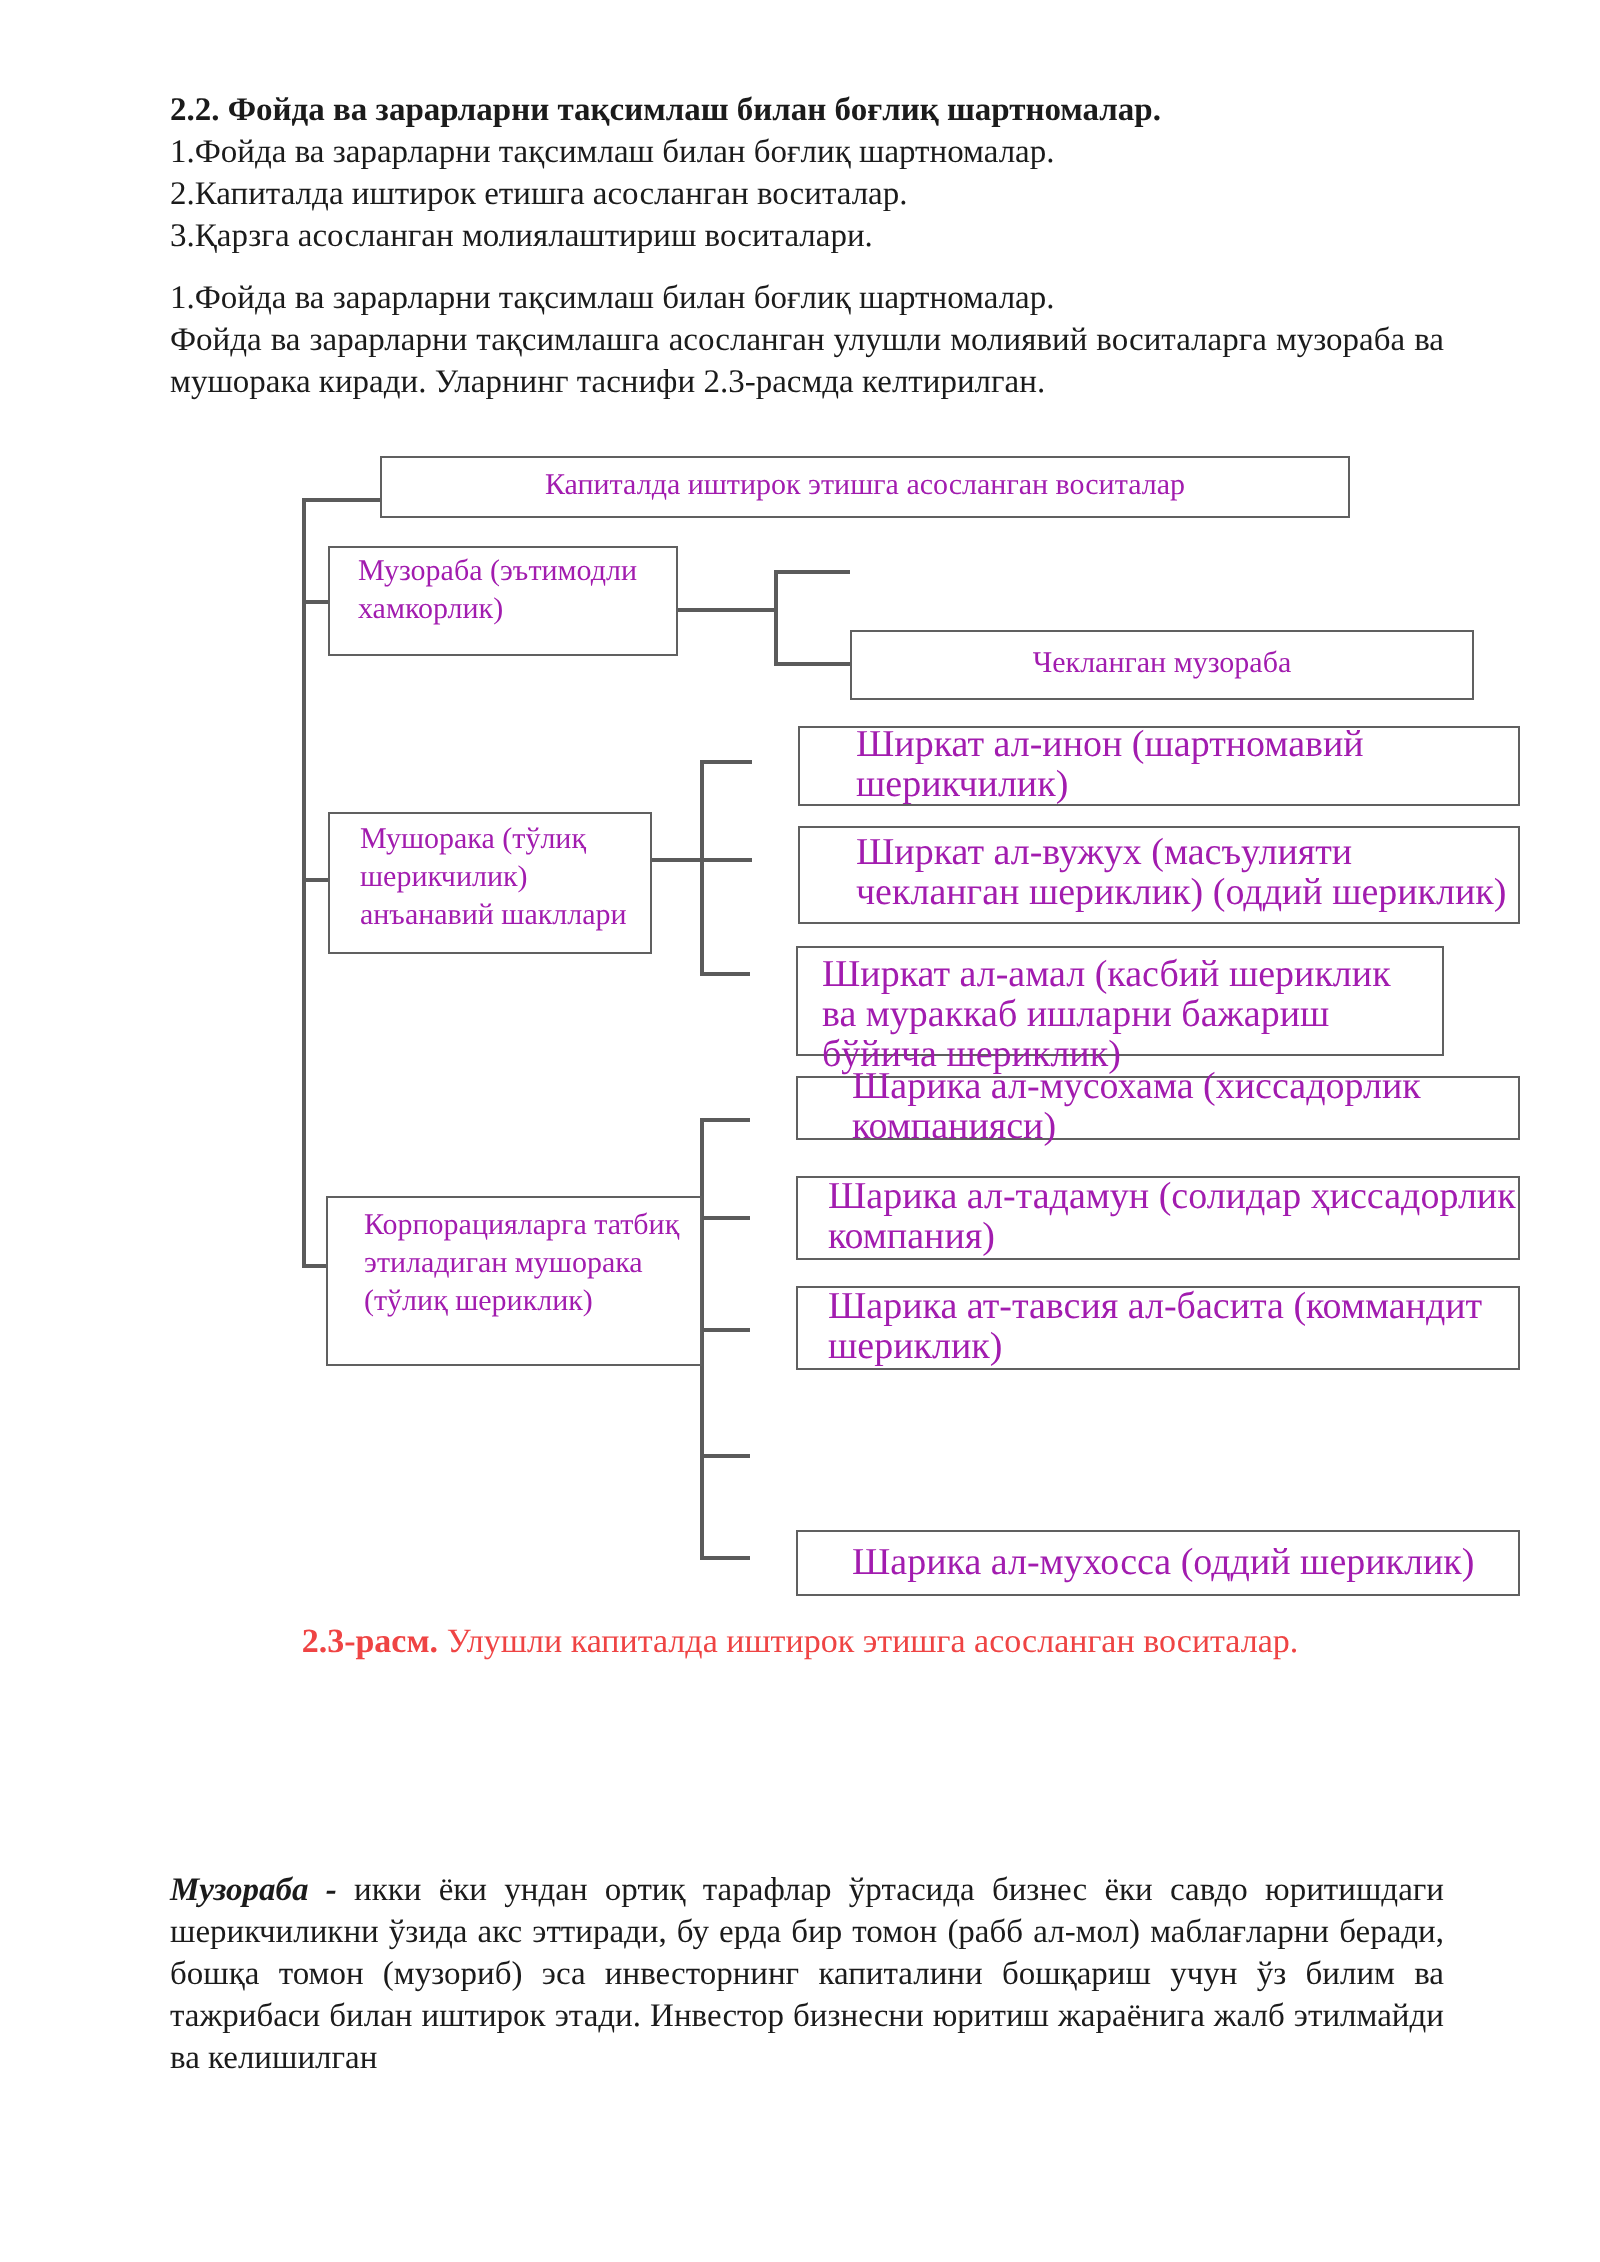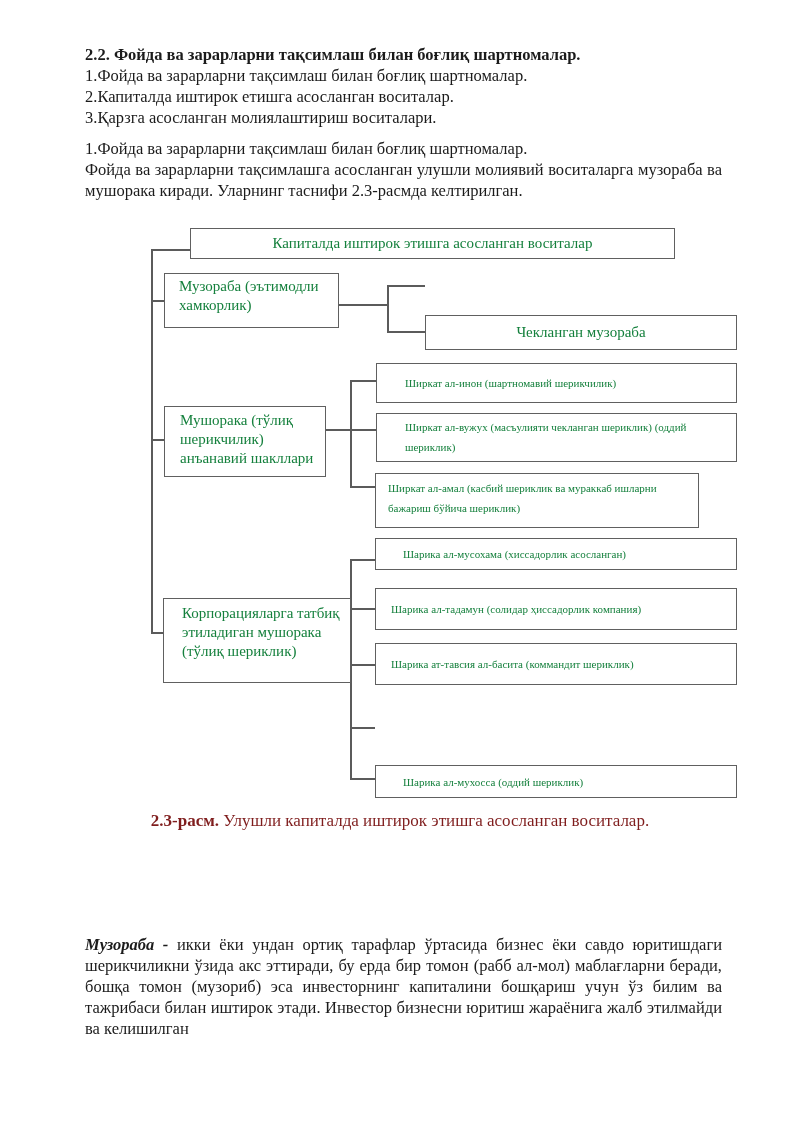--- a/index.html
+++ b/index.html
@@ -14,31 +14,31 @@
   
   .textcol{position:absolute;left:85px;width:637px;font-size:16.5px;line-height:21px;}
   .textcol p{margin:0;}
   p.bold{font-weight:bold;}
   .spacer{height:10px;}
   .just{text-align:justify;}
   .term{font-weight:bold;font-style:italic;}
   
   .caption{
     position:absolute;left:100px;top:806px;width:600px;
-    text-align:center;font-size:17px;line-height:30px;color:#7f1d1d;
+    text-align:center;font-size:17px;line-height:30px;color:#ef4444;
   }
   .caption .cb{font-weight:bold;}
   
   .diagram{position:absolute;left:0;top:0;width:800px;height:1131px;pointer-events:none;}
   .dbox{
     position:absolute;box-sizing:border-box;
     border:1.5px solid #606060;background:#fff;
-    font-size:15px;line-height:19px;color:#15803d;
+    font-size:15px;line-height:19px;color:#a21caf;
   }
-  .dbox.small{font-size:11px;line-height:20px;}
+  .dbox.small{font-size:19px;line-height:20px;margin-left:23px;}
   .ctr{display:flex;align-items:center;justify-content:center;text-align:center;}
   .vctr{display:flex;align-items:center;}
   .line{position:absolute;background:#5b5b5b;}
 </style>
 </head>
 <body>
 
 <div class="page">
 
   <div class="textcol" style="top:44px">
@@ -86,21 +86,21 @@
     <div class="dbox small vctr" style="left:376px;top:363px;width:361px;height:40px;padding-left:28px">Ширкат ал-инон (шартномавий шерикчилик)</div>
 
     <div class="dbox small" style="left:376px;top:413px;width:361px;height:49px;padding:3px 4px 0 28px">Ширкат ал-вужух (масъулияти чекланган шериклик) (оддий шериклик)</div>
 
     <div class="dbox small" style="left:375px;top:473px;width:324px;height:55px;padding:4px 6px 0 12px">Ширкат ал-амал (касбий шериклик ва мураккаб ишларни бажариш бўйича шериклик)</div>
 
     <div class="dbox" style="left:164px;top:406px;width:162px;height:71px;padding:4px 4px 0 15px">Мушорака (тўлиқ шерикчилик) анъанавий шакллари</div>
 
     <div class="dbox" style="left:163px;top:598px;width:188px;height:85px;padding:5px 4px 0 18px">Корпорацияларга татбиқ этиладиган мушорака (тўлиқ шериклик)</div>
 
-    <div class="dbox small vctr" style="left:375px;top:538px;width:362px;height:32px;padding-left:27px">Шарика ал-мусохама (хиссадорлик асосланган)</div>
+    <div class="dbox small vctr" style="left:375px;top:538px;width:362px;height:32px;padding-left:27px">Шарика ал-мусохама (хиссадорлик компанияси)</div>
 
     <div class="dbox small vctr" style="left:375px;top:588px;width:362px;height:42px;padding-left:15px">Шарика ал-тадамун (солидар ҳиссадорлик компания)</div>
 
     <div class="dbox small vctr" style="left:375px;top:643px;width:362px;height:42px;padding-left:15px">Шарика ат-тавсия ал-басита (коммандит шериклик)</div>
 
 
     <div class="dbox small vctr" style="left:375px;top:765px;width:362px;height:33px;padding-left:27px">Шарика ал-мухосса (оддий шериклик)</div>
   </div>
 
   <div class="caption">

